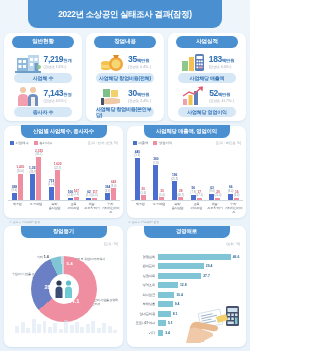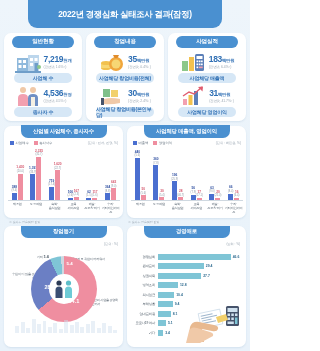--- a/index.html
+++ b/index.html
@@ -148,21 +148,21 @@
 
   .deco-bars { position: absolute; left: 6px; bottom: 14px; width: 107px; height: 16px; display: flex; align-items: flex-end; gap: 1.5px; opacity: .45; }
   .deco-bars i { flex: 1; background: #cfe0ee; display: block; }
 </style>
 </head>
 <body>
 
 <div id="root">
 
   <div class="title-bar">
-    <span class="txt">2022년 경쟁심화 실태조사 결과(잠정)</span>
+    <span class="txt">2022년 소상공인 실태조사 결과(잠정)</span>
   </div>
 
   <div class="row1">
 
     <div class="card c1">
       <div class="card-head">
         <span>일반현황</span>
       </div>
 
       <div class="stat s1">
@@ -191,21 +191,21 @@
 
       <div class="stat s2">
         <svg class="glyph" viewBox="0 0 26 22">
           <circle cx="8" cy="5" r="3" fill="#f0c9a8"></circle>
           <path d="M3 21 L3 13 Q3 9 8 9 Q13 9 13 13 L13 21 Z" fill="#f2a0b0"></path>
           <circle cx="18" cy="5" r="3" fill="#f0c9a8"></circle>
           <path d="M13 21 L13 13 Q13 9 18 9 Q23 9 23 13 L23 21 Z" fill="#6f8fc4"></path>
           <rect x="16" y="12" width="4" height="9" fill="#f5f0e4"></rect>
         </svg>
         <div class="vals">
-          <div class="bignum"><span>4,536</span><i>천명</i></div>
+          <div class="bignum"><span>7,143</span><i>천명</i></div>
           <div class="sub">(전년比 4.5%↑)</div>
         </div>
       </div>
       <div class="pill p2">
         <span>종사자 수</span>
       </div>
     </div>
 
     <div class="card c2">
       <div class="card-head">
@@ -278,21 +278,21 @@
 
       <div class="stat s2">
         <svg class="glyph" viewBox="0 0 26 22">
           <rect x="3" y="14" width="4" height="6" fill="#f2a0b0"></rect>
           <rect x="8.5" y="10" width="4" height="10" fill="#f2c14e"></rect>
           <rect x="14" y="6" width="4" height="14" fill="#5b7fb8"></rect>
           <path d="M3 11 L9 7 L14 9 L22 2" stroke="#e05c6e" stroke-width="1.4" fill="none"></path>
           <path d="M18 2 L23 1.5 L22.5 6.5 Z" fill="#e05c6e"></path>
         </svg>
         <div class="vals">
-          <div class="bignum"><span>31</span><i>백만원</i></div>
+          <div class="bignum"><span>52</span><i>백만원</i></div>
           <div class="sub">(전년比 41.7%↑)</div>
         </div>
       </div>
       <div class="pill p2">
         <span>사업체당 영업이익</span>
       </div>
     </div>
   </div>
 
   <div class="row2">

